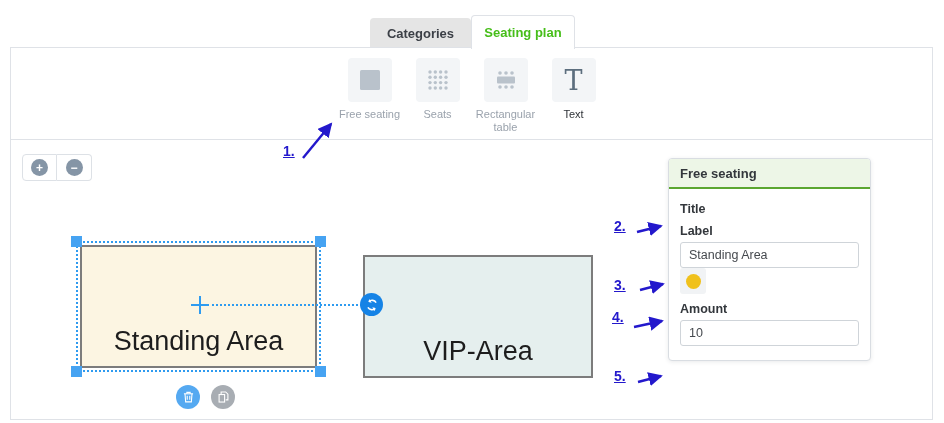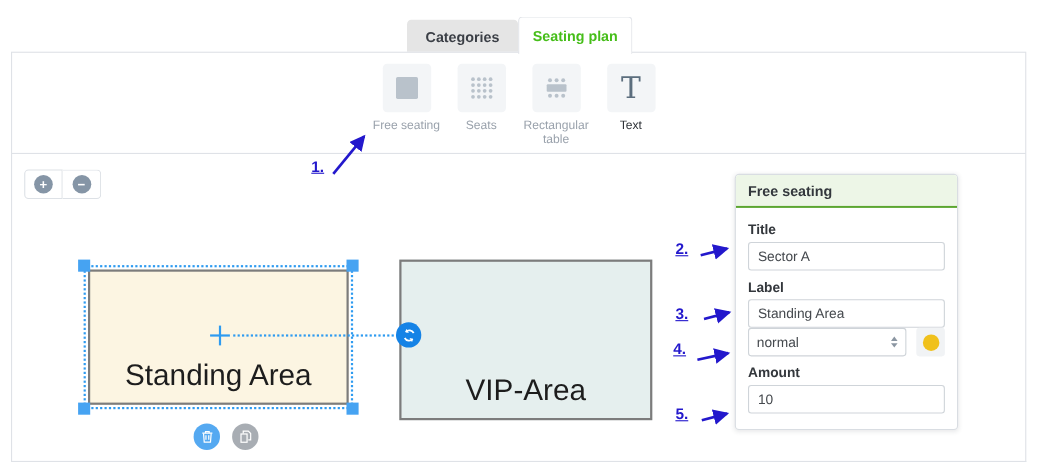--- a/index.html
+++ b/index.html
@@ -38,21 +38,21 @@
   .zoom-group { position:absolute; left:22px; top:154px; display:flex; z-index:2; }
   .zoom-btn { width:35px; height:27px; background:#fff; border:1px solid #dde1e6;
               display:flex; align-items:center; justify-content:center; cursor:pointer; }
   .zoom-btn:first-child { border-radius:4px 0 0 4px; }
   .zoom-btn:last-child { border-radius:0 4px 4px 0; border-left:none; }
   .zoom-dot { width:17px; height:17px; border-radius:50%; background:#8595a6; color:#fff;
               font-size:12px; font-weight:700; display:flex; align-items:center; justify-content:center; line-height:0; }
 
   .shape { position:absolute; border:2px solid #7c7c7c; }
   .shape-standing { left:80px; top:245px; width:237px; height:123px; background:#fcf5e2; }
-  .shape-vip { left:363px; top:236px; width:230px; height:146px; background:#e5efee; }
+  .shape-vip { left:363px; top:255px; width:230px; height:123px; background:#e5efee; }
   .shape-label { position:absolute; left:0; right:0; bottom:9px; text-align:center;
                  font-size:27px; color:#1d1d1d; white-space:nowrap; }
 
   .selection { position:absolute; left:76px; top:241px; width:245px; height:131px;
                border:2px dotted #2e9bf0; z-index:2; pointer-events:none; }
   .handle { position:absolute; width:11px; height:11px; background:#46a3f2; pointer-events:auto; cursor:pointer; }
   .h-tl { left:-7px; top:-7px; } .h-tr { right:-7px; top:-7px; }
   .h-bl { left:-7px; bottom:-7px; } .h-br { right:-7px; bottom:-7px; }
 
   .crosshair { position:absolute; left:191px; top:296px; width:18px; height:18px; z-index:2; }
@@ -223,31 +223,23 @@
         <path d="M3.4 3.4 V1 h5 l2.4 2.4 V9.6 H8.4"></path>
         <rect x="1.2" y="3.8" width="6" height="8.2"></rect>
       </svg>
     </span>
   </div>
 
   <div class="panel">
     <div class="panel-header">Free seating</div>
     <div class="panel-body">
       <div class="field-label">Title</div>
-      <input class="text-input" type="text" value="Sector A" style="">
       <div class="field-label">Label</div>
       <input class="text-input" type="text" value="Standing Area" style="">
       <div class="cat-row">
-        <div class="select-box">
-          <span>normal</span>
-          <span class="spin">
-            <span class="up"></span>
-              <span class="down"></span>
-          </span>
-        </div>
         <div class="swatch-box">
           <div class="swatch-dot" style="background: rgb(240, 193, 28);"></div>
         </div>
       </div>
       <div class="field-label">Amount</div>
       <input class="text-input" type="text" value="10" style="">
     </div>
   </div>
 
   <div class="anno" style="left:283px; top:143px;">1.</div>

